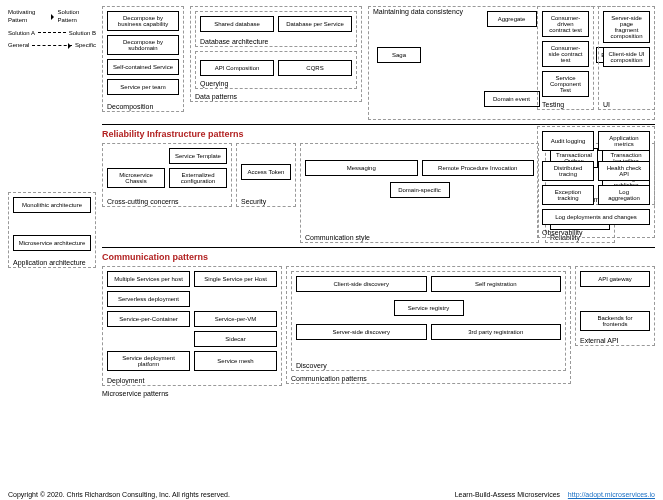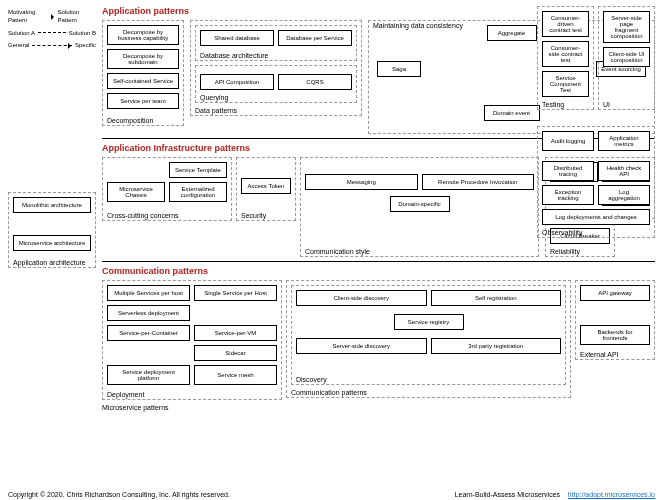--- a/index.html
+++ b/index.html
@@ -71,21 +71,20 @@
 <div class="app-arch">
   <div class="dashed-box" style="padding-bottom:16px;">
     <div class="solid-box" style="margin-bottom:22px;">Monolithic architecture</div>
     <div class="solid-box">Microservice architecture</div>
     <div class="box-label">Application architecture</div>
   </div>
 </div>
 
 <div class="main">
 
-  <div class="section-title">Application patterns</div>
   <div class="aprow1">
 
     <div class="dashed-box decompose">
       <div class="solid-box">Decompose by business capability</div>
       <div class="solid-box">Decompose by subdomain</div>
       <div class="solid-box">Self-contained Service</div>
       <div class="solid-box">Service per team</div>
       <div class="box-label">Decomposition</div>
     </div>
 
@@ -113,21 +112,21 @@
         <div class="solid-box" style="position:absolute; top:36px; left:4px; width:44px;">Saga</div>
         <div class="solid-box" style="position:absolute; top:36px; right:4px; width:50px;">Event sourcing</div>
         <div class="solid-box" style="position:absolute; bottom:0; left:50%; transform:translateX(-50%); width:56px;">Domain event</div>
       </div>
       <div class="box-label" style="top:1px; bottom:auto;">Maintaining data consistency</div>
     </div>
   </div>
 
   <hr class="hr">
 
-  <div class="section-title">Application Infrastructure patterns</div>
+  <div class="section-title">Reliability Infrastructure patterns</div>
   <div class="row" style="align-items:flex-start;">
     <div class="dashed-box" style="width:130px; min-height:64px;">
       <div style="display:grid; grid-template-columns:1fr 1fr; gap:4px;">
         <div></div>
         <div class="solid-box">Service Template</div>
         <div class="solid-box">Microservice Chassis</div>
         <div class="solid-box">Externalized configuration</div>
       </div>
       <div class="box-label">Cross-cutting concerns</div>
     </div>

